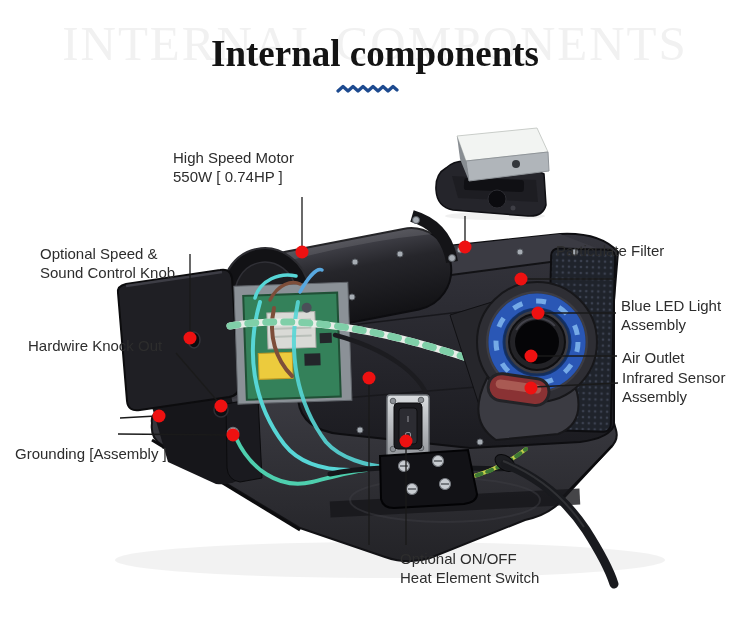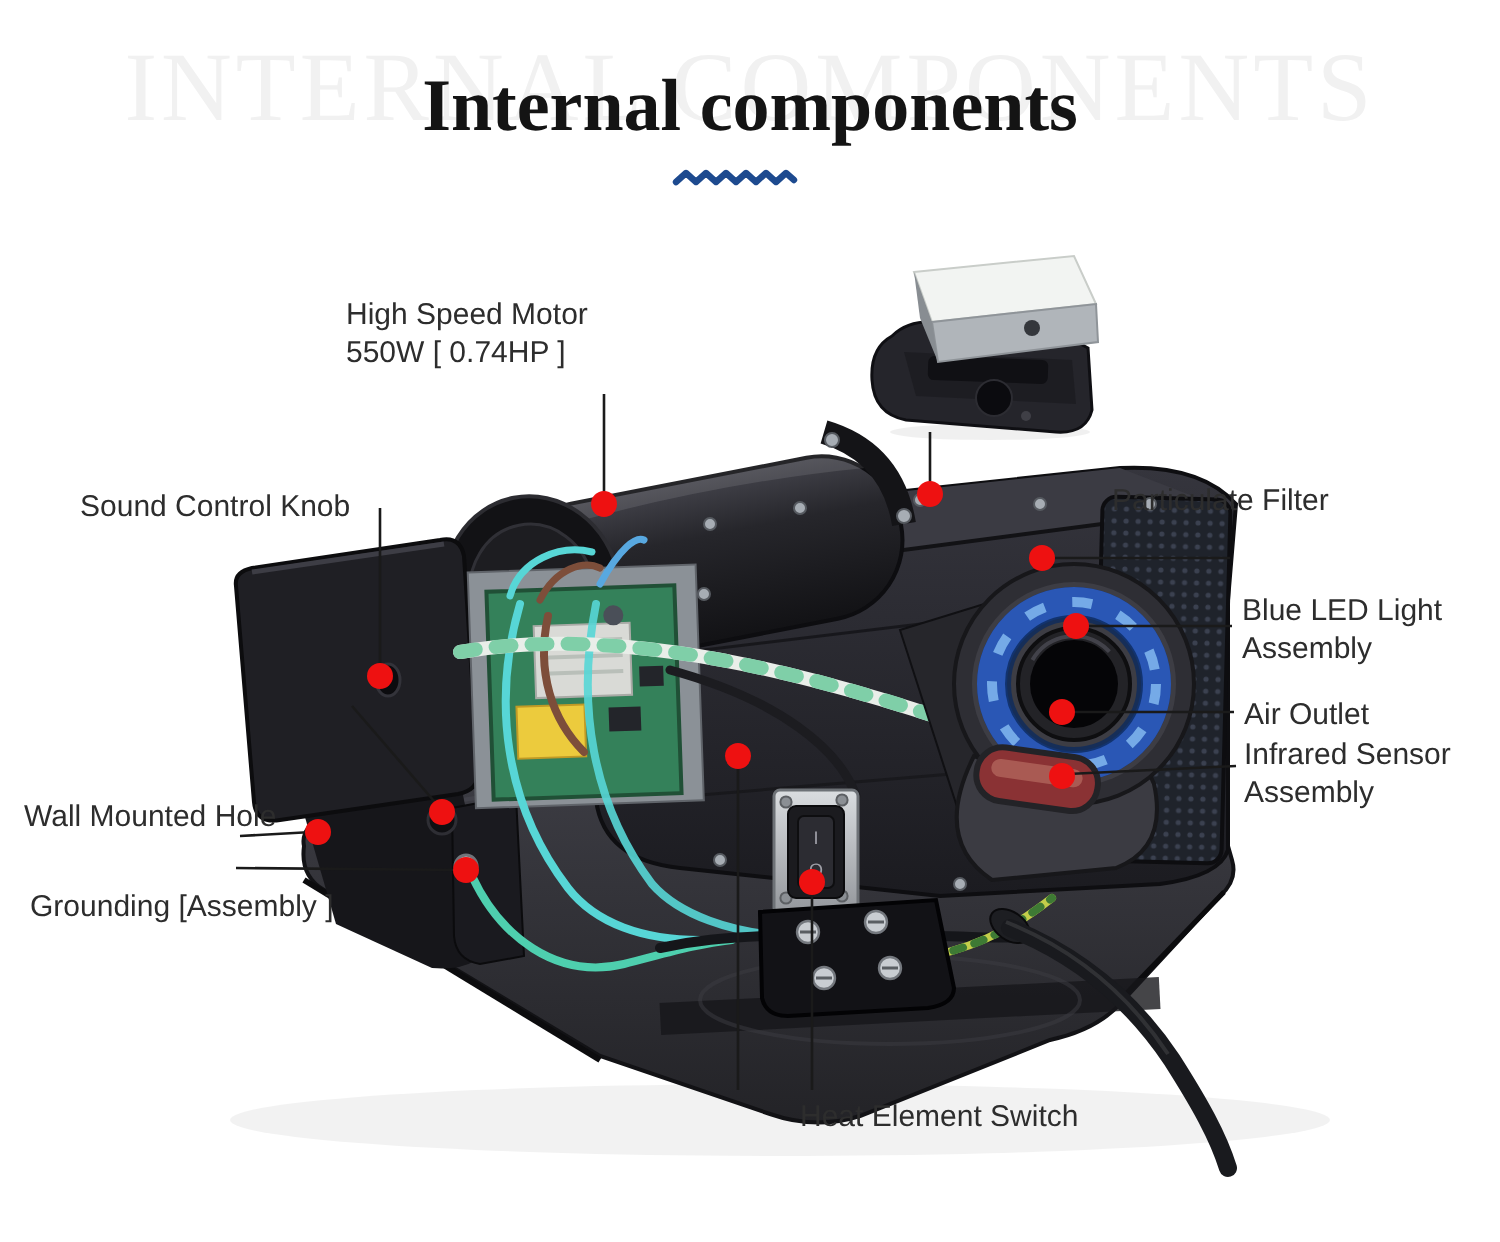--- a/index.html
+++ b/index.html
@@ -247,27 +247,28 @@
     </g>
   </svg>
 
   <div class="label" style="left:173px;top:148px">
     <span>High Speed Motor</span>
     <span>550W [ 0.74HP ]</span>
   </div>
 
 
   <div class="label" style="left:40px;top:244px">
+    <span>Optional Speed &amp;</span>
     <span>Sound Control Knob</span>
   </div>
 
-
-  <div class="label" style="left:12px;top:399px">
-    <span>Wall Mounted Hole</span>
-  </div>
+  <div class="label" style="left:28px;top:336px">
+    <span>Hardwire Knock Out</span>
+  </div>
+
 
   <div class="label" style="left:15px;top:444px">
     <span>Grounding [Assembly ]</span>
   </div>
 
   <div class="label" style="left:556px;top:241px">
     <span>Particulate Filter</span>
   </div>
 
   <div class="label" style="left:621px;top:296px">
@@ -279,16 +280,17 @@
     <span>Air Outlet</span>
   </div>
 
   <div class="label" style="left:622px;top:368px">
     <span>Infrared Sensor</span>
     <span>Assembly</span>
   </div>
 
 
   <div class="label" style="left:400px;top:549px">
+    <span>Optional ON/OFF</span>
     <span>Heat Element Switch</span>
   </div>
 
 </div>
 
 </body></html>

